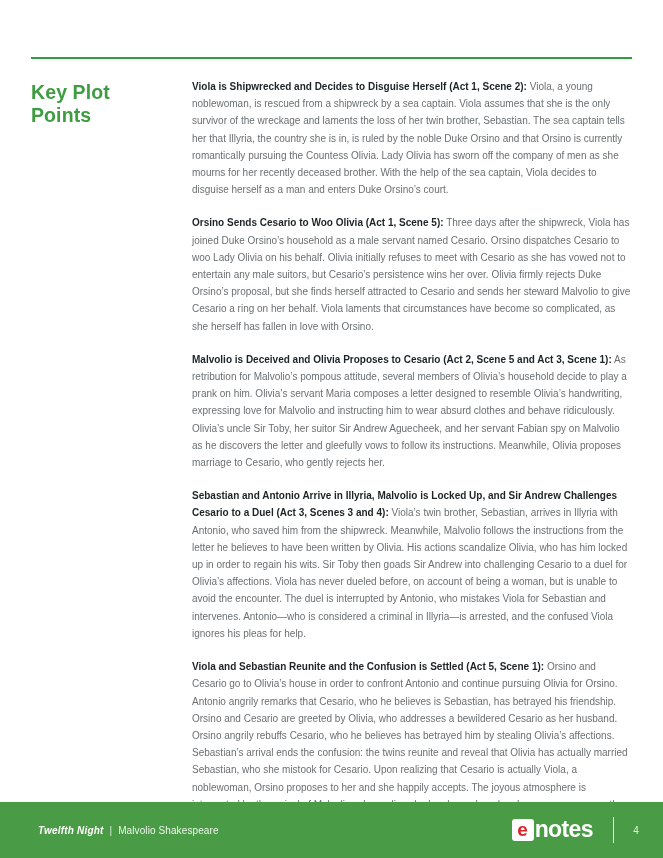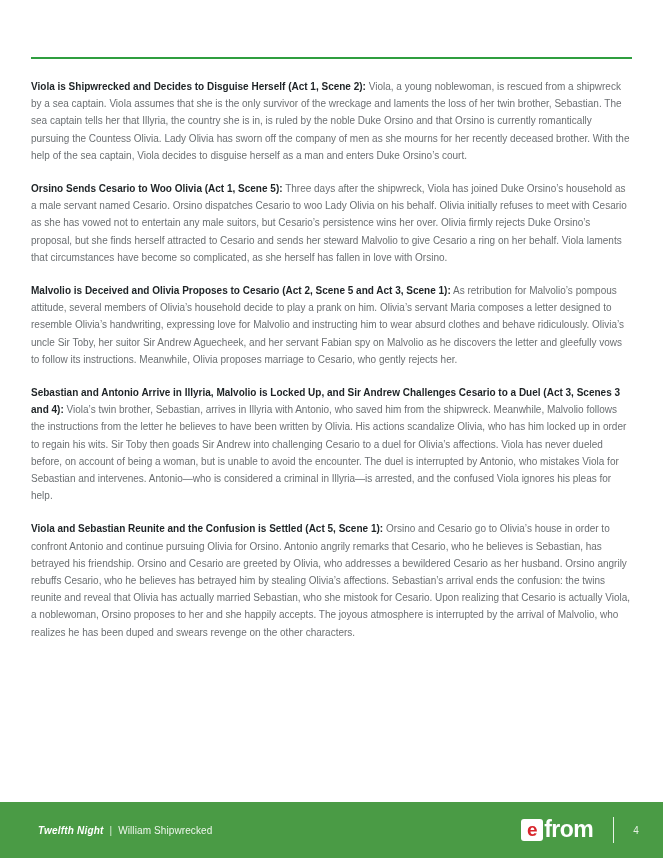--- a/index.html
+++ b/index.html
@@ -193,20 +193,23 @@
 </head>
 <body>
 
 <div class="page">
 
   <div class="top-rule"></div>
 
   <div class="content">
     <div class="columns">
 
+      <div class="col-title">
+        <h1 class="section-title">Key Plot<br>Points</h1>
+      </div>
 
       <div class="col-body">
 
         <p class="para">
           <span class="lead">Viola is Shipwrecked and Decides to Disguise Herself (Act 1, Scene 2):</span><span> Viola, a young noblewoman, is rescued from a shipwreck by a sea captain. Viola assumes that she is the only survivor of the wreckage and laments the loss of her twin brother, Sebastian. The sea captain tells her that Illyria, the country she is in, is ruled by the noble Duke Orsino and that Orsino is currently romantically pursuing the Countess Olivia. Lady Olivia has sworn off the company of men as she mourns for her recently deceased brother. With the help of the sea captain, Viola decides to disguise herself as a man and enters Duke Orsino’s court.</span>
         </p>
 
         <p class="para">
           <span class="lead">Orsino Sends Cesario to Woo Olivia (Act 1, Scene 5):</span><span> Three days after the shipwreck, Viola has joined Duke Orsino’s household as a male servant named Cesario. Orsino dispatches Cesario to woo Lady Olivia on his behalf. Olivia initially refuses to meet with Cesario as she has vowed not to entertain any male suitors, but Cesario’s persistence wins her over. Olivia firmly rejects Duke Orsino’s proposal, but she finds herself attracted to Cesario and sends her steward Malvolio to give Cesario a ring on her behalf. Viola laments that circumstances have become so complicated, as she herself has fallen in love with Orsino.</span>
         </p>
@@ -226,29 +229,29 @@
       </div>
     </div>
   </div>
 
   <div class="footer">
     <div class="footer-inner">
 
       <div class="footer-left">
         <span class="footer-work">Twelfth Night</span>
         <span class="footer-sep">|</span>
-        <span class="footer-author">William Shipwrecked</span>
+        <span class="footer-author">Malvolio Shakespeare</span>
       </div>
 
       <div class="footer-right">
         <div class="logo">
           <span class="logo-mark">
             <span class="logo-mark-letter">e</span>
           </span>
-          <span class="logo-word">from</span>
+          <span class="logo-word">notes</span>
         </div>
         <span class="footer-divider"></span>
         <span class="page-number">4</span>
       </div>
 
     </div>
   </div>
 
 </div>
 

